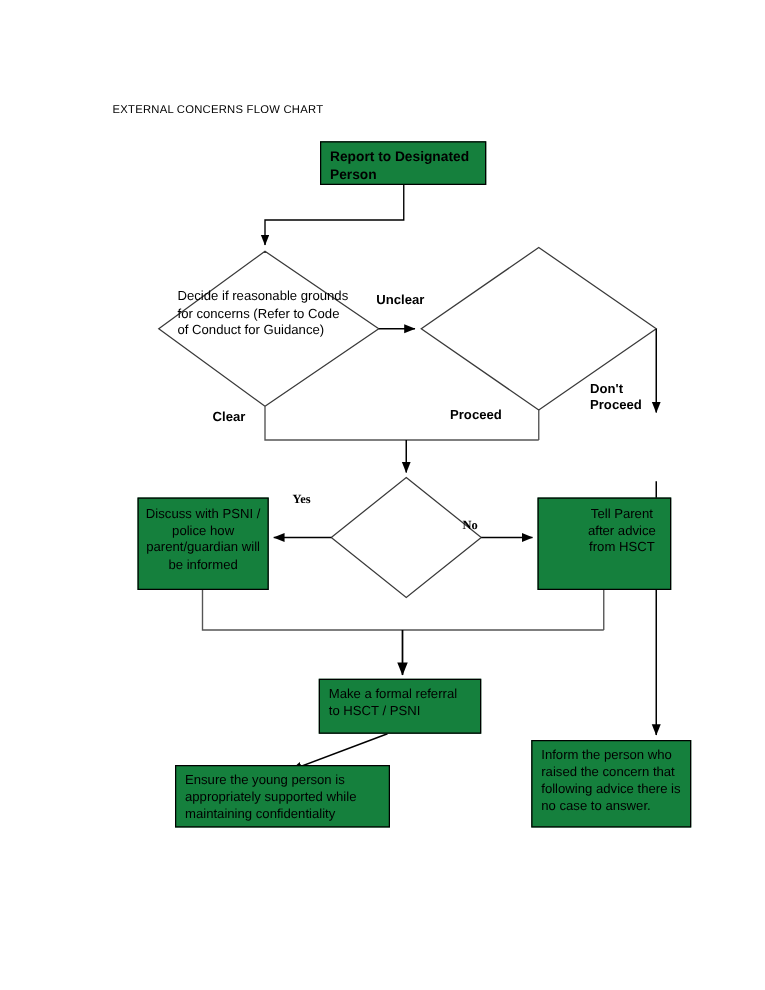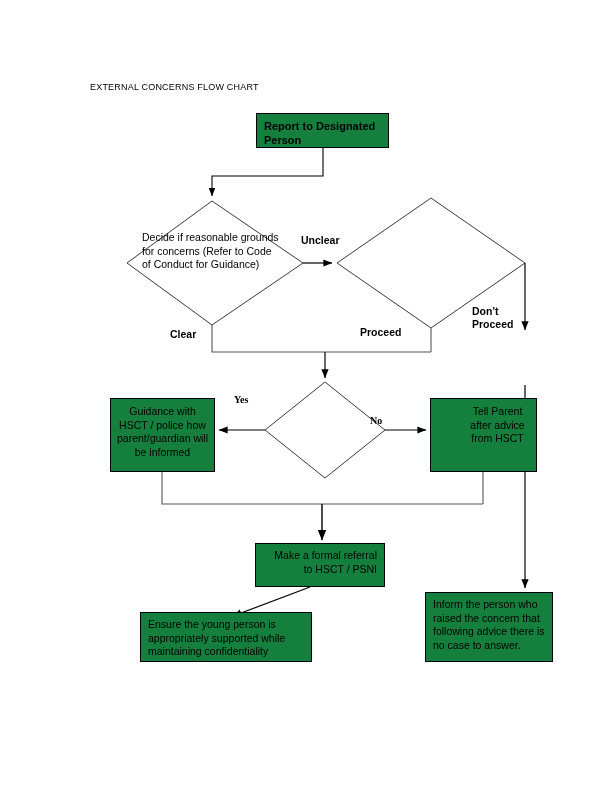--- a/index.html
+++ b/index.html
@@ -133,28 +133,28 @@
 
     <path d="M525,385 L525,588" fill="none" stroke="#000000" stroke-width="1.2" marker-end="url(#arrow)"></path>
   </svg>
 
   <div class="node box bold" style="left:256px; top:113px; width:133px; height:35px;">
     <span class="txt">Report to Designated Person</span>
   </div>
 
 
   <div class="node box center" style="left:110px; top:398px; width:105px; height:74px;">
-    <span class="txt">Guidance with HSCT / police how parent/guardian will be informed</span>
+    <span class="txt">Discuss with PSNI / police how parent/guardian will be informed</span>
   </div>
 
   <div class="node box center" style="left:430px; top:398px; width:107px; height:74px;padding-left:28px;">
     <span class="txt">Tell Parent after advice from HSCT</span>
   </div>
 
-  <div class="node box" style="left:255px; top:543px; width:130px; height:44px;text-align:right;">
+  <div class="node box" style="left:255px; top:543px; width:130px; height:44px;">
     <span class="txt">Make a formal referral to HSCT / PSNI</span>
   </div>
 
   <div class="node box" style="left:140px; top:612px; width:172px; height:50px;">
     <span class="txt">Ensure the young person is appropriately supported while maintaining confidentiality</span>
   </div>
 
   <div class="node box" style="left:425px; top:592px; width:128px; height:70px;">
     <span class="txt">Inform the person who raised the concern that following advice there is no case to answer.</span>
   </div>

